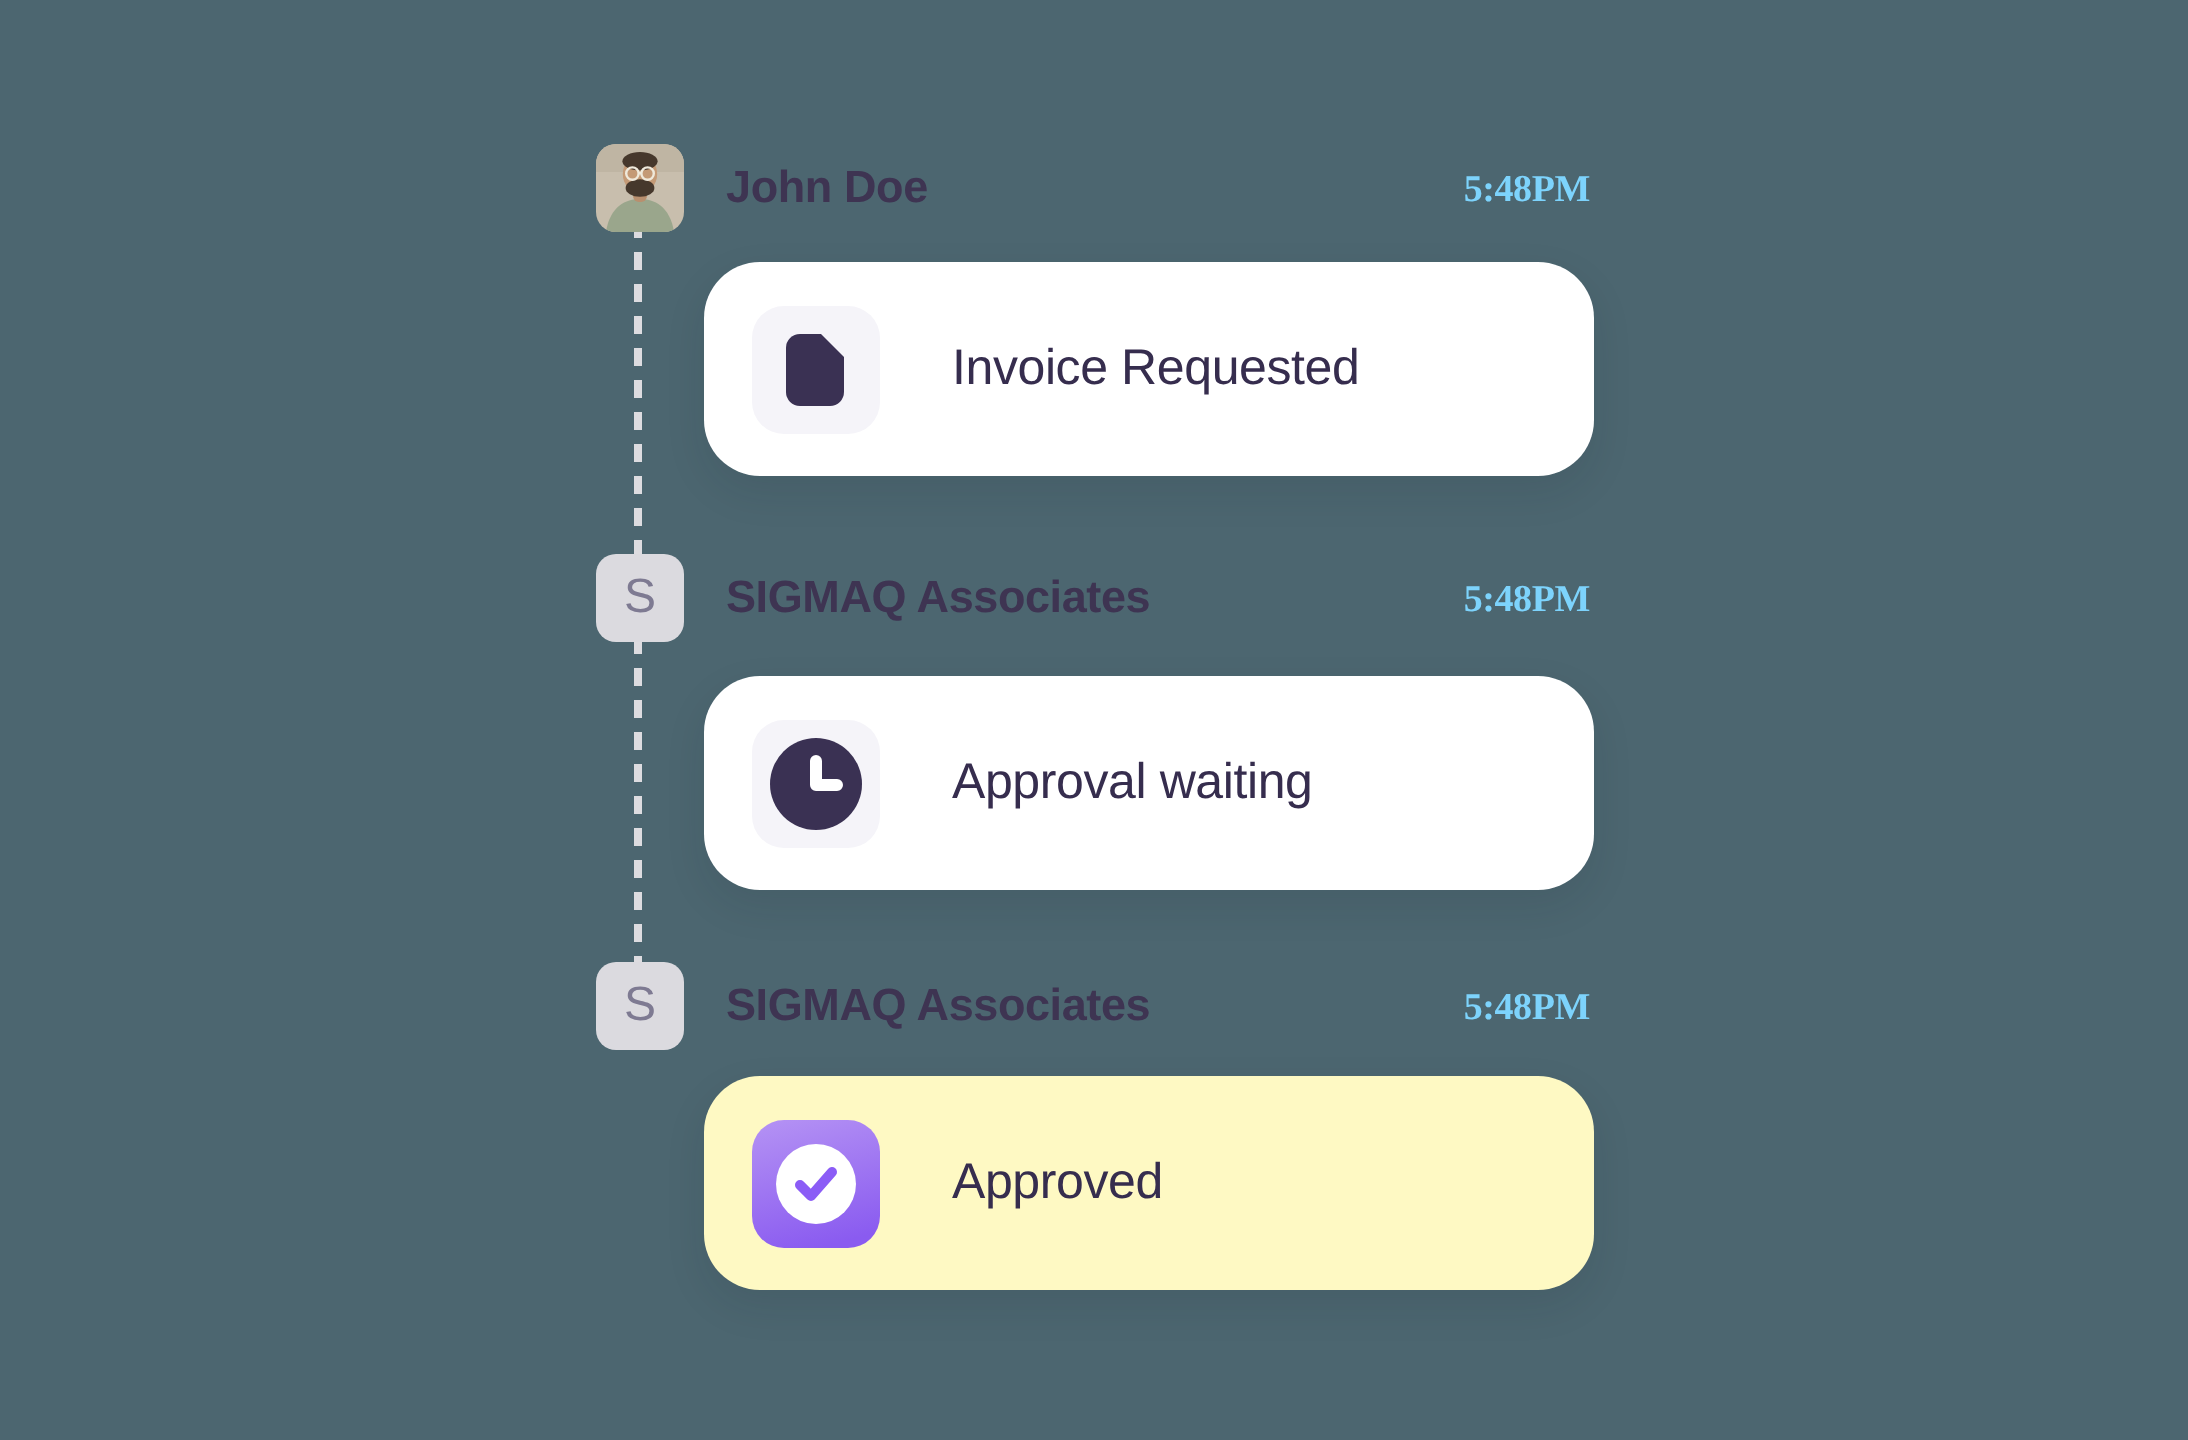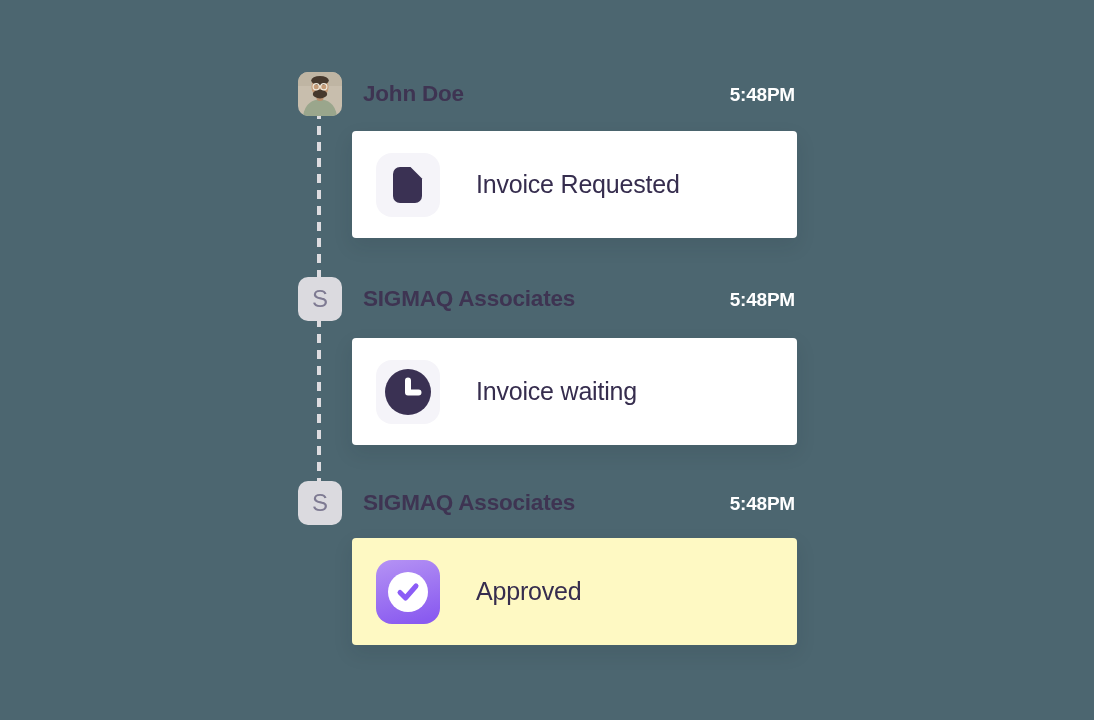--- a/index.html
+++ b/index.html
@@ -71,30 +71,31 @@
     letter-spacing: -0.2px;
     color: #3E3452;
   }
   .entry-time {
     position: absolute;
     right: 2px;
     top: 50%;
     transform: translateY(-44%);
     font-size: 19px;
     font-weight: 700;
-    color: #ffffff;
+    color: #7dd3fc;
     letter-spacing: -0.2px;
+    font-family: Liberation Serif, serif;
   }
   .status-card {
     position: relative;
     margin-top: 15px;
     margin-left: 54px;
     width: 445px;
     height: 107px;
-    border-radius: 4px;
+    border-radius: 28px;
     background: #FFFFFF;
     display: flex;
     align-items: center;
     padding-left: 24px;
     box-sizing: border-box;
     box-shadow: 0 8px 20px rgba(20, 30, 40, 0.10);
   }
   .status-card.purple {
     background: #fef9c3;
   }
@@ -163,21 +164,21 @@
       <div class="entry-name">SIGMAQ Associates</div>
       <div class="entry-time">5:48PM</div>
     </div>
     <div class="status-card" style="margin-top:17px;">
       <div class="icon-tile light">
         <svg width="46" height="46" viewBox="0 0 46 46">
           <circle cx="23" cy="23" r="23" fill="#3A3153"></circle>
           <path d="M23,11.5 V23.5 H33.5" fill="none" stroke="#FFFFFF" stroke-width="6" stroke-linecap="round" stroke-linejoin="round"></path>
         </svg>
       </div>
-      <div class="status-label">Invoice waiting</div>
+      <div class="status-label">Approval waiting</div>
     </div>
   </div>
 
   <div class="entry entry-3">
     <div class="entry-header">
       <div class="avatar avatar-initial">
         <span>S</span>
       </div>
       <div class="entry-name">SIGMAQ Associates</div>
       <div class="entry-time">5:48PM</div>

